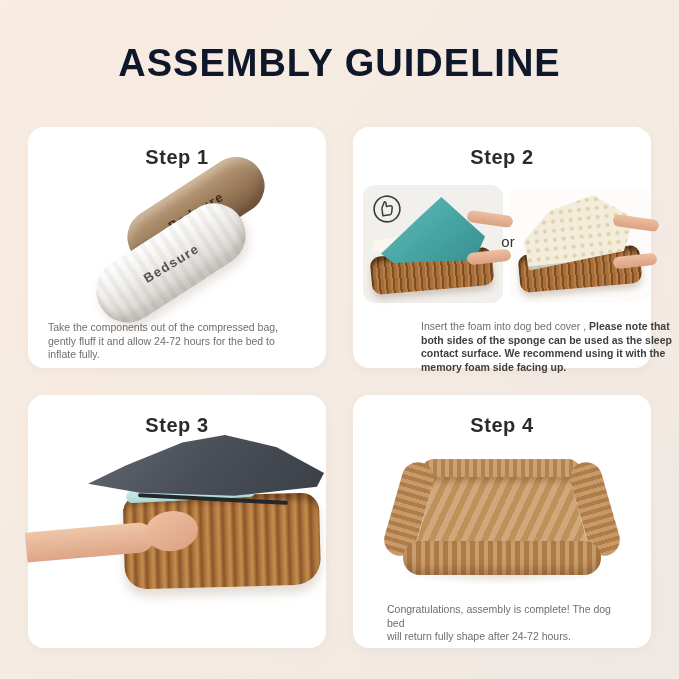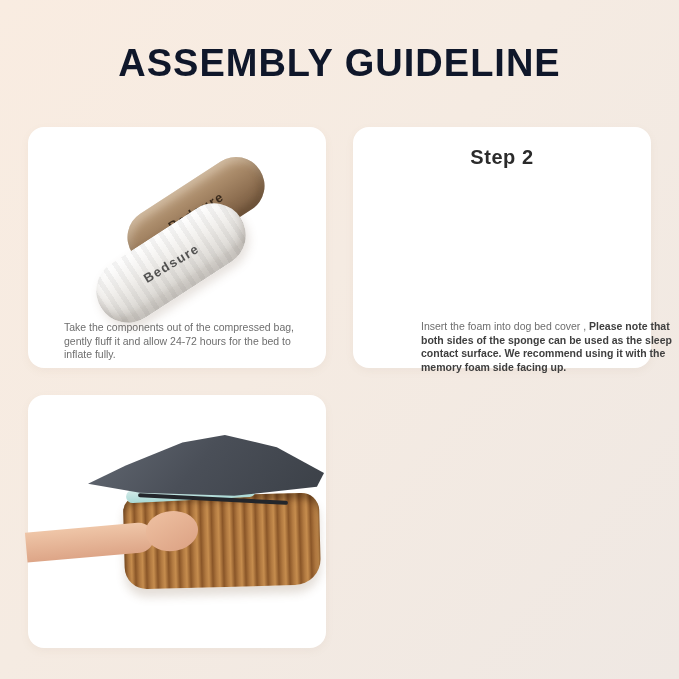--- a/index.html
+++ b/index.html
@@ -35,21 +35,21 @@
     text-align:center;
     font-size:20px; font-weight:600; letter-spacing:.6px;
     color:#2b2b2b;
   }
   .step-text {
     position:absolute;
     font-size:10.5px; line-height:13.5px;
     color:#6e6e6e;
     white-space:pre-line;
   }
-  .card1 .step-text { top:194px; left:36px; right:28px; }
+  .card1 .step-text { top:194px; left:20px; right:28px; }
   .card2 .step-text { top:193px; left:28px; width:268px; white-space:normal;margin-left:40px; }
   .card3 .step-text { top:205px; left:34px; right:26px; }
   .card4 .step-text { top:208px; left:34px; right:26px; }
   .bold-part { color:#3f3f3f; font-weight:700; }
 
   .art { position:absolute; left:0; width:100%; }
 
   
   .art1 { top:48px; height:140px; }
   .roll { position:absolute; display:flex; align-items:center; justify-content:center; }
@@ -189,43 +189,82 @@
   }
 </style>
 </head>
 <body>
 
 <h1 class="poster-title">ASSEMBLY GUIDELINE</h1>
 
 <div class="cards">
 
   <section class="card card1">
+    <h2 class="step-title">Step 1</h2>
     <div class="art art1">
       <div class="roll roll-brown">
         <span class="roll-label">Bedsure</span>
       </div>
       <div class="roll roll-white">
         <span class="roll-label">Bedsure</span>
       </div>
     </div>
     <p class="step-text">Take the components out of the compressed bag,
 gently fluff it and allow 24-72 hours for the bed to
 inflate fully.</p>
   </section>
 
   <section class="card card2">
     <h2 class="step-title">Step 2</h2>
+    <div class="art art2">
+      <div class="panel panel-left">
+        <span class="thumb-badge">
+          <svg viewBox="0 0 24 24" width="30" height="30" style="transform:rotate(-8deg)">
+            <circle cx="12" cy="12" r="10.3" fill="none" stroke="#3c3c3c" stroke-width="1.3"></circle>
+            <path d="M8 10.8 V17 M8 10.8 l2.4-4.3 c.4-.7 1.4-.4 1.4.4 v3 h3.3 c.8 0 1.4.8 1.2 1.6 l-1 3.8 c-.2.7-.8 1.5-1.6 1.5 H8" fill="none" stroke="#3c3c3c" stroke-width="1.2" stroke-linecap="round" stroke-linejoin="round"></path>
+          </svg>
+        </span>
+        <div class="s2-white-edge"></div>
+        <div class="mini-bed"></div>
+        <div class="s2-teal"></div>
+        <div class="hand h-top"></div>
+        <div class="hand h-side"></div>
+      </div>
+      <span class="or-label">or</span>
+      <div class="panel panel-right">
+        <div class="mini-bed"></div>
+        <div class="s2-foam"></div>
+        <div class="hand h-top"></div>
+        <div class="hand h-side"></div>
+      </div>
+    </div>
     <p class="step-text"><span>Insert the foam into dog bed cover , </span><span class="bold-part">Please note that both sides of the sponge can be used as the sleep contact surface. We recommend using it with the memory foam side facing up.</span></p>
   </section>
 
   <section class="card card3">
+    <h2 class="step-title">Step 3</h2>
     <div class="art art3">
       <div class="base3"></div>
       <div class="teal3"></div>
       <div class="cover3"></div>
       <div class="zipper3"></div>
       <div class="arm3"></div>
       <div class="hand3"></div>
     </div>
   </section>
 
+  <section class="card card4">
+    <h2 class="step-title">Step 4</h2>
+    <div class="art art4">
+      <div class="bed4">
+        <div class="b4-shadow"></div>
+        <div class="b4-back"></div>
+        <div class="b4-cushion"></div>
+        <div class="b4-arm left"></div>
+        <div class="b4-arm right"></div>
+        <div class="b4-front"></div>
+      </div>
+    </div>
+    <p class="step-text">Congratulations, assembly is complete! The dog bed
+will return fully shape after 24-72 hours.</p>
+  </section>
 
 </div>
 
 </body></html>

